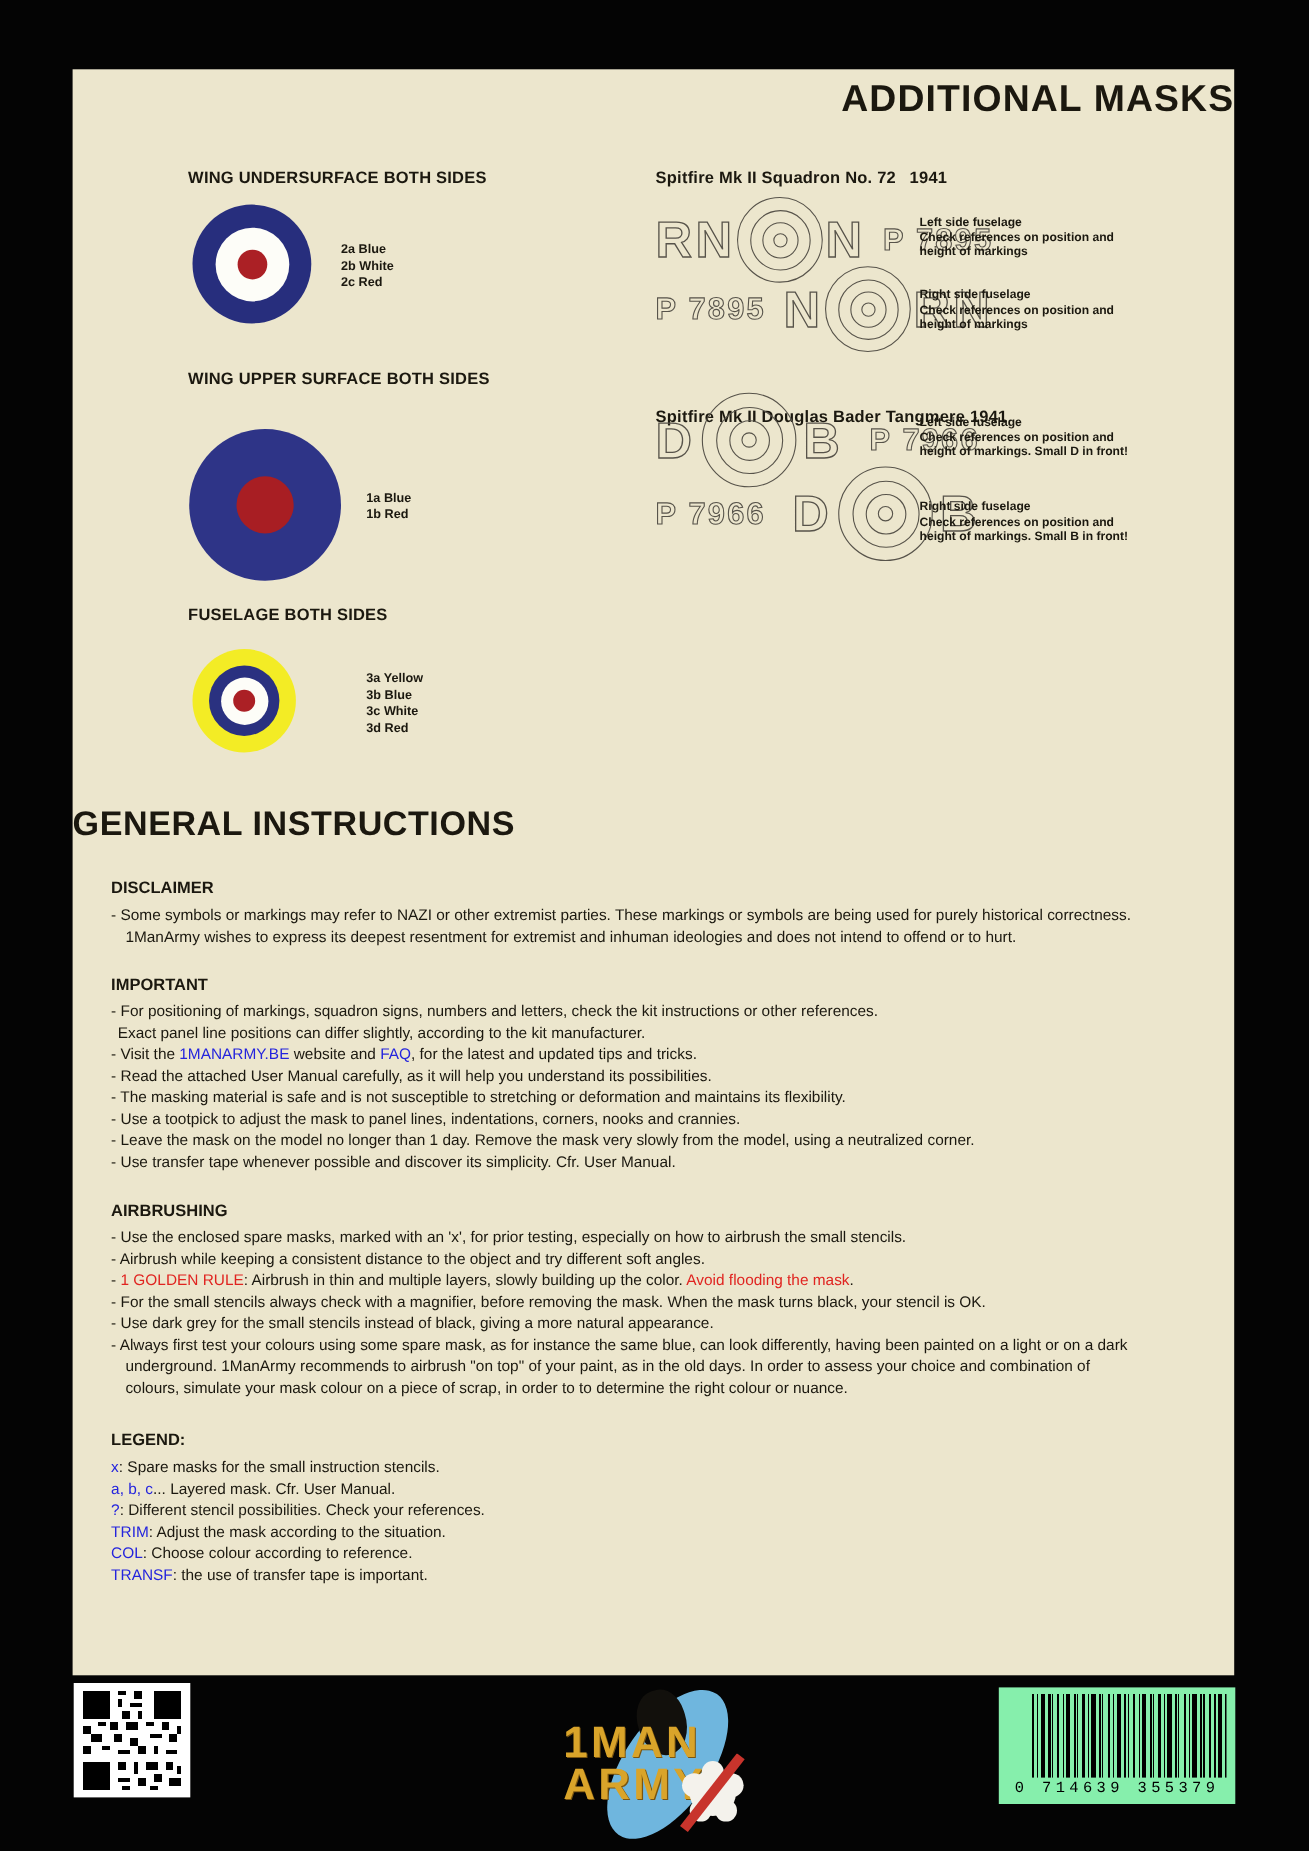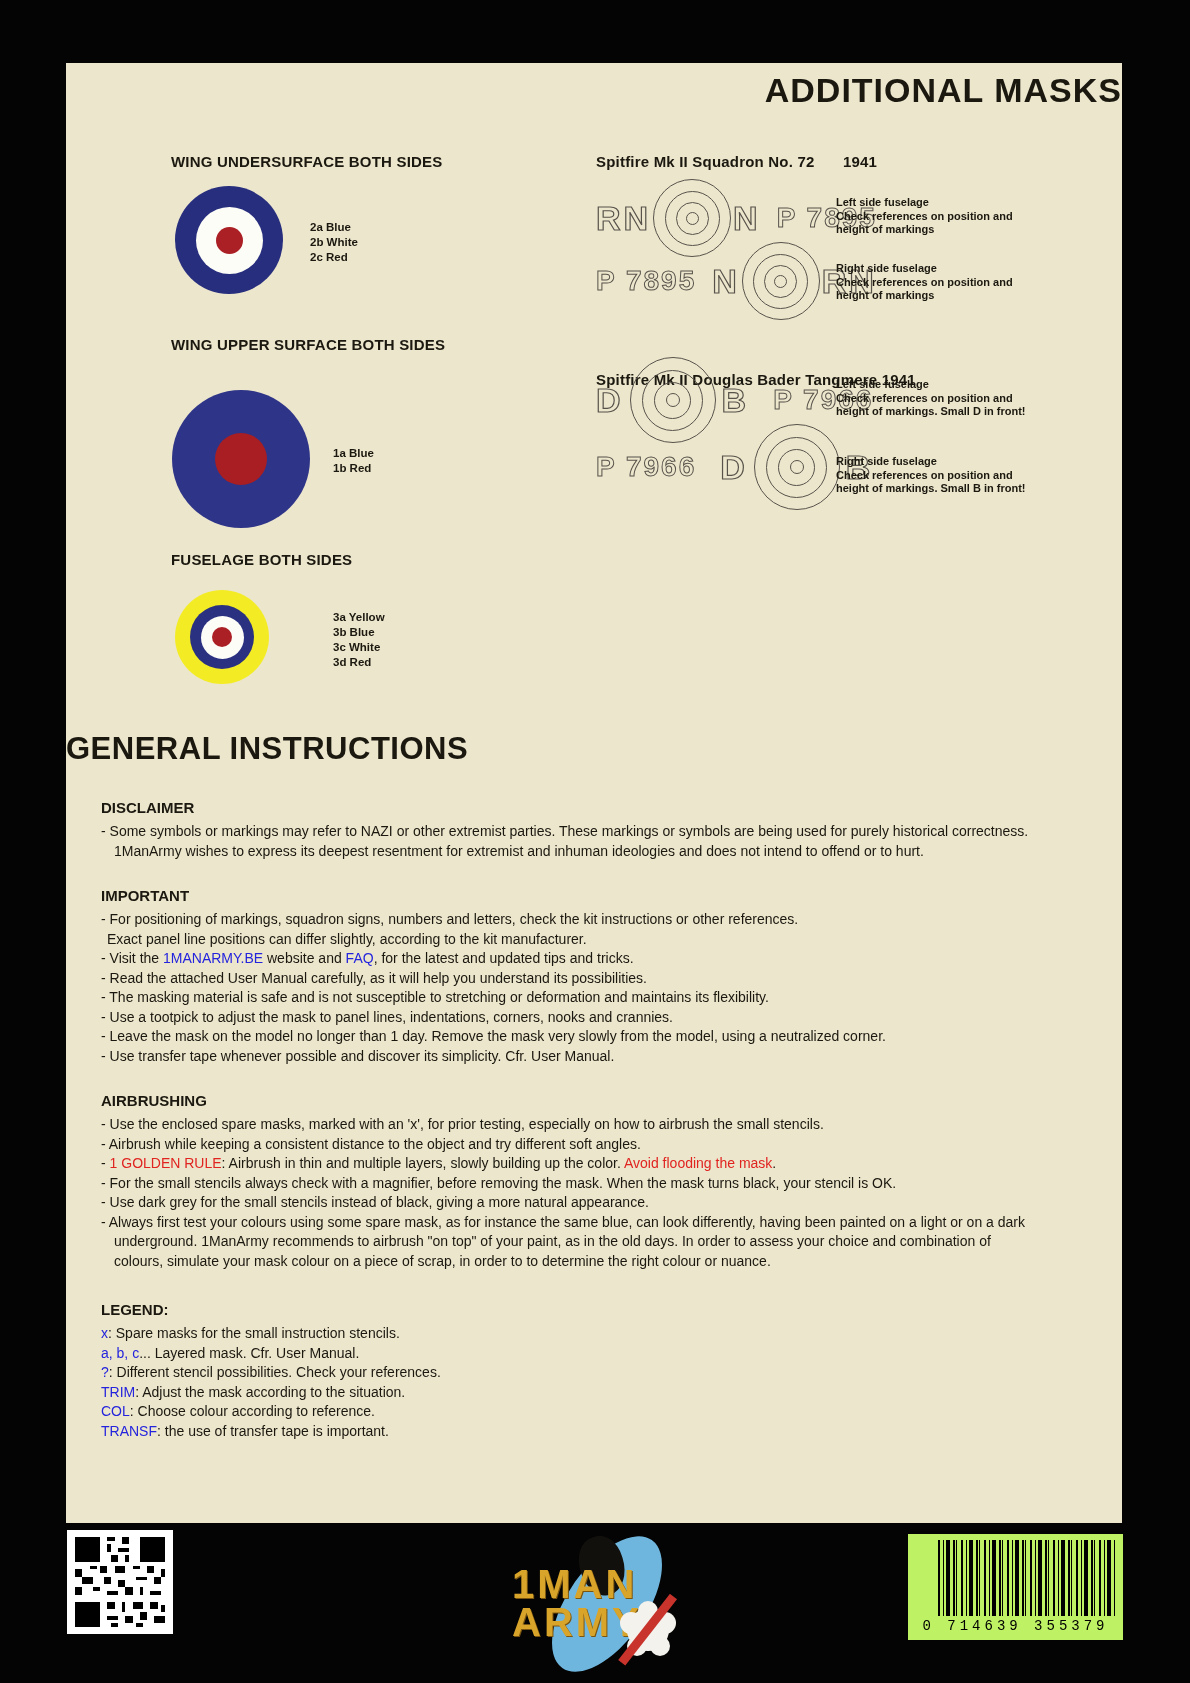--- a/index.html
+++ b/index.html
@@ -32,21 +32,21 @@
 
   
   .stencil-row { display:flex; align-items:center; }
   .stencil {
     font-weight:bold; letter-spacing:3px; color:#8a857a; line-height:1;
     white-space:nowrap;
   }
   @supports (-webkit-text-stroke: 1px black) {
     .stencil { color:transparent; -webkit-text-stroke:1.2px #57534a; }
   }
-  .st-letter { font-size:34px; }
+  .st-letter { font-size:46px; }
   .st-serial { font-size:28px; letter-spacing:2px; -webkit-text-stroke-width:1px; }
   .oroundel, .oroundel div { border:1.5px solid #57534a; border-radius:50%;
     display:flex; align-items:center; justify-content:center; box-sizing:border-box; }
   .note { font-size:11px; font-weight:bold; line-height:13.5px; width:200px; }
 
   
   .instructions { position:absolute; left:35px; top:736px; width:930px; }
   .sec-head { font-size:15px; font-weight:bold; margin:0 0 6px 0; }
   .sec-head.gap { margin-top:26px; }
   .sec-head.gap-lg { margin-top:30px; }
@@ -65,21 +65,21 @@
   }
   .logo .blob {
     position:absolute; left:110px; top:8px; width:44px; height:60px;
     background:#12100c; border-radius:50% 45% 55% 50%; transform:rotate(-18deg);
   }
   .logo .gold {
     position:absolute; color:#d9a42a; font-weight:bold; letter-spacing:3px;
     font-size:40px; line-height:36px; text-shadow:1px 1px 0 #7a5510;
   }
   .logo .brain { position:absolute; left:142px; top:66px; }
-  .barcode { position:absolute; left:908px; top:1534px; width:215px; height:106px; background:#bef264; }
+  .barcode { position:absolute; left:908px; top:1534px; width:215px; height:106px; background:#86efac; }
   .barcode .bars {
     position:absolute; left:30px; top:6px; right:8px; height:76px;
     background:
       repeating-linear-gradient(90deg,
         #000 0 2px, transparent 2px 5px,
         #000 5px 6px, transparent 6px 8px,
         #000 8px 12px, transparent 12px 15px,
         #000 15px 17px, transparent 17px 18px,
         #000 18px 19px, transparent 19px 23px);
   }
@@ -130,21 +130,21 @@
   </div>
   <div class="abs labels" style="left:267px; top:547px;">
     <div>3a Yellow</div>
     <div>3b Blue</div>
     <div>3c White</div>
     <div>3d Red</div>
   </div>
 
   <div class="abs col-head" style="left:530px; top:90px;">
     <span>Spitfire Mk II Squadron No. 72</span>
-    <span style="margin-left:24px;">1941</span>
+    <span style="margin-left:8px;">1941</span>
   </div>
 
   <div class="abs stencil-row" style="left:530px; top:107px; height:96px;">
     <span class="stencil st-letter">RN</span>
     <div class="oroundel" style="width:78px; height:78px; margin:0 2px;">
       <div style="width:55px; height:55px;">
           <div style="width:33px; height:33px;">
             <div style="width:13px; height:13px;"></div>
           </div>
         </div>

